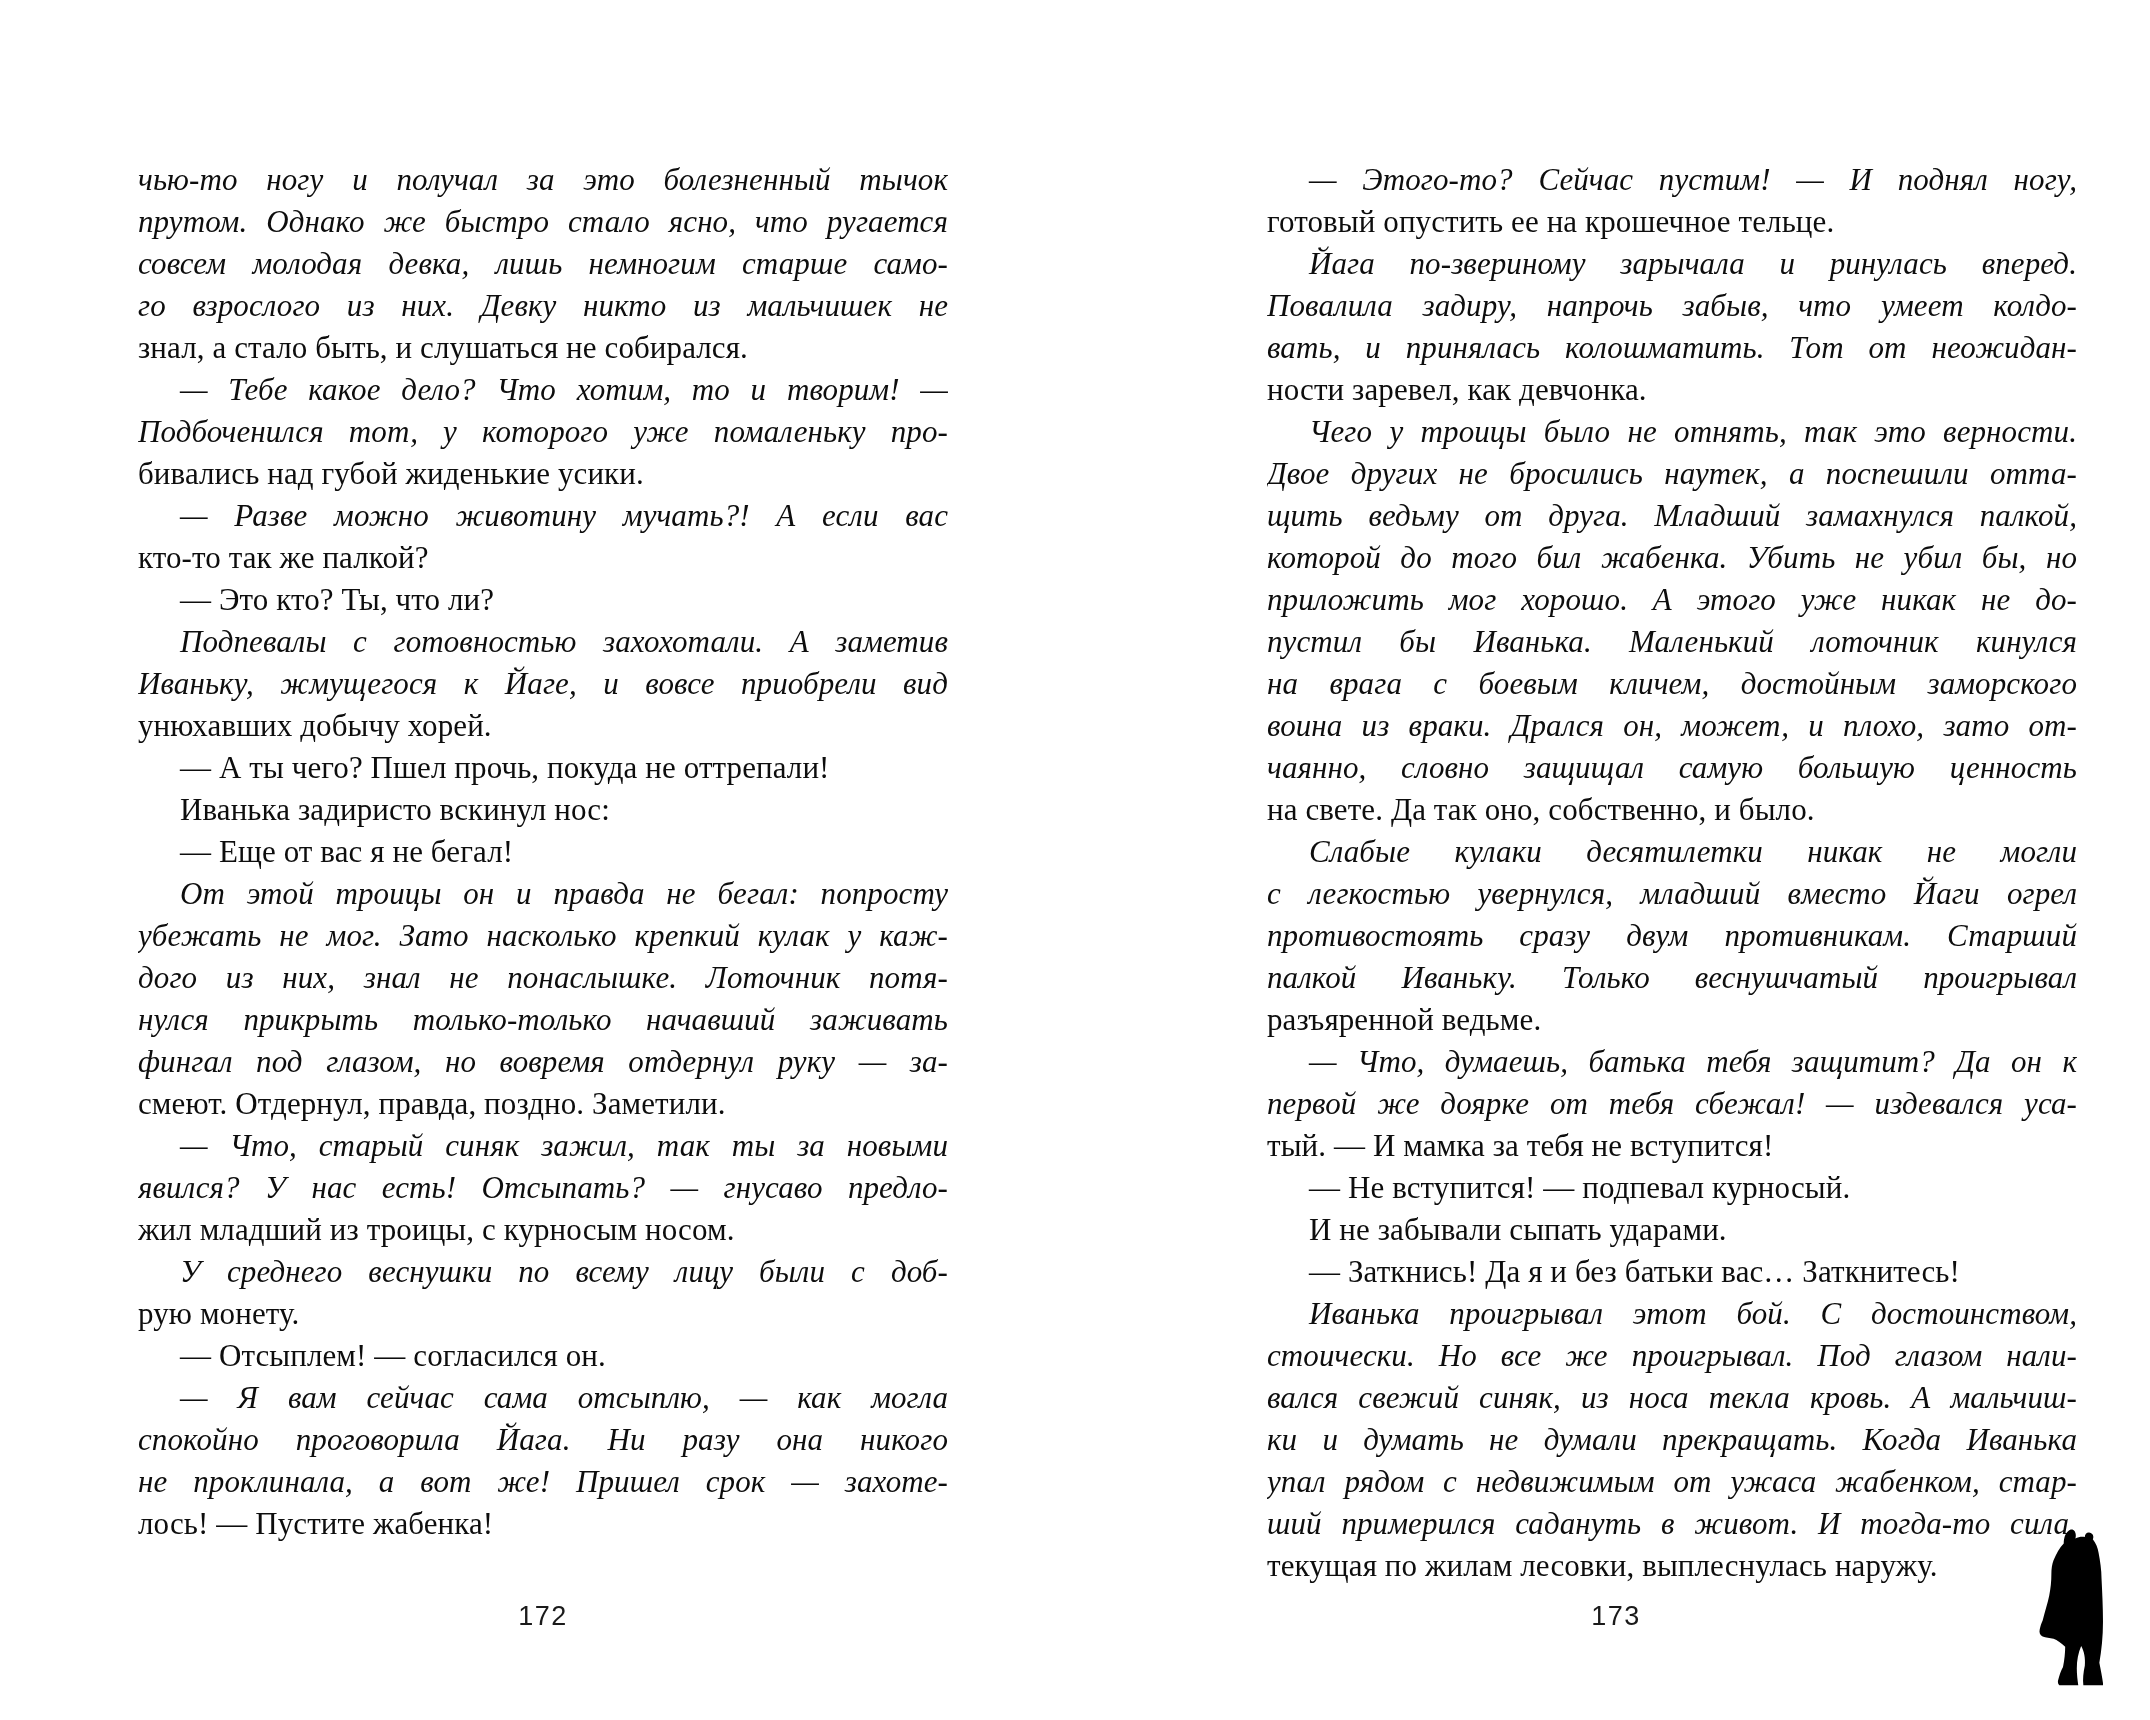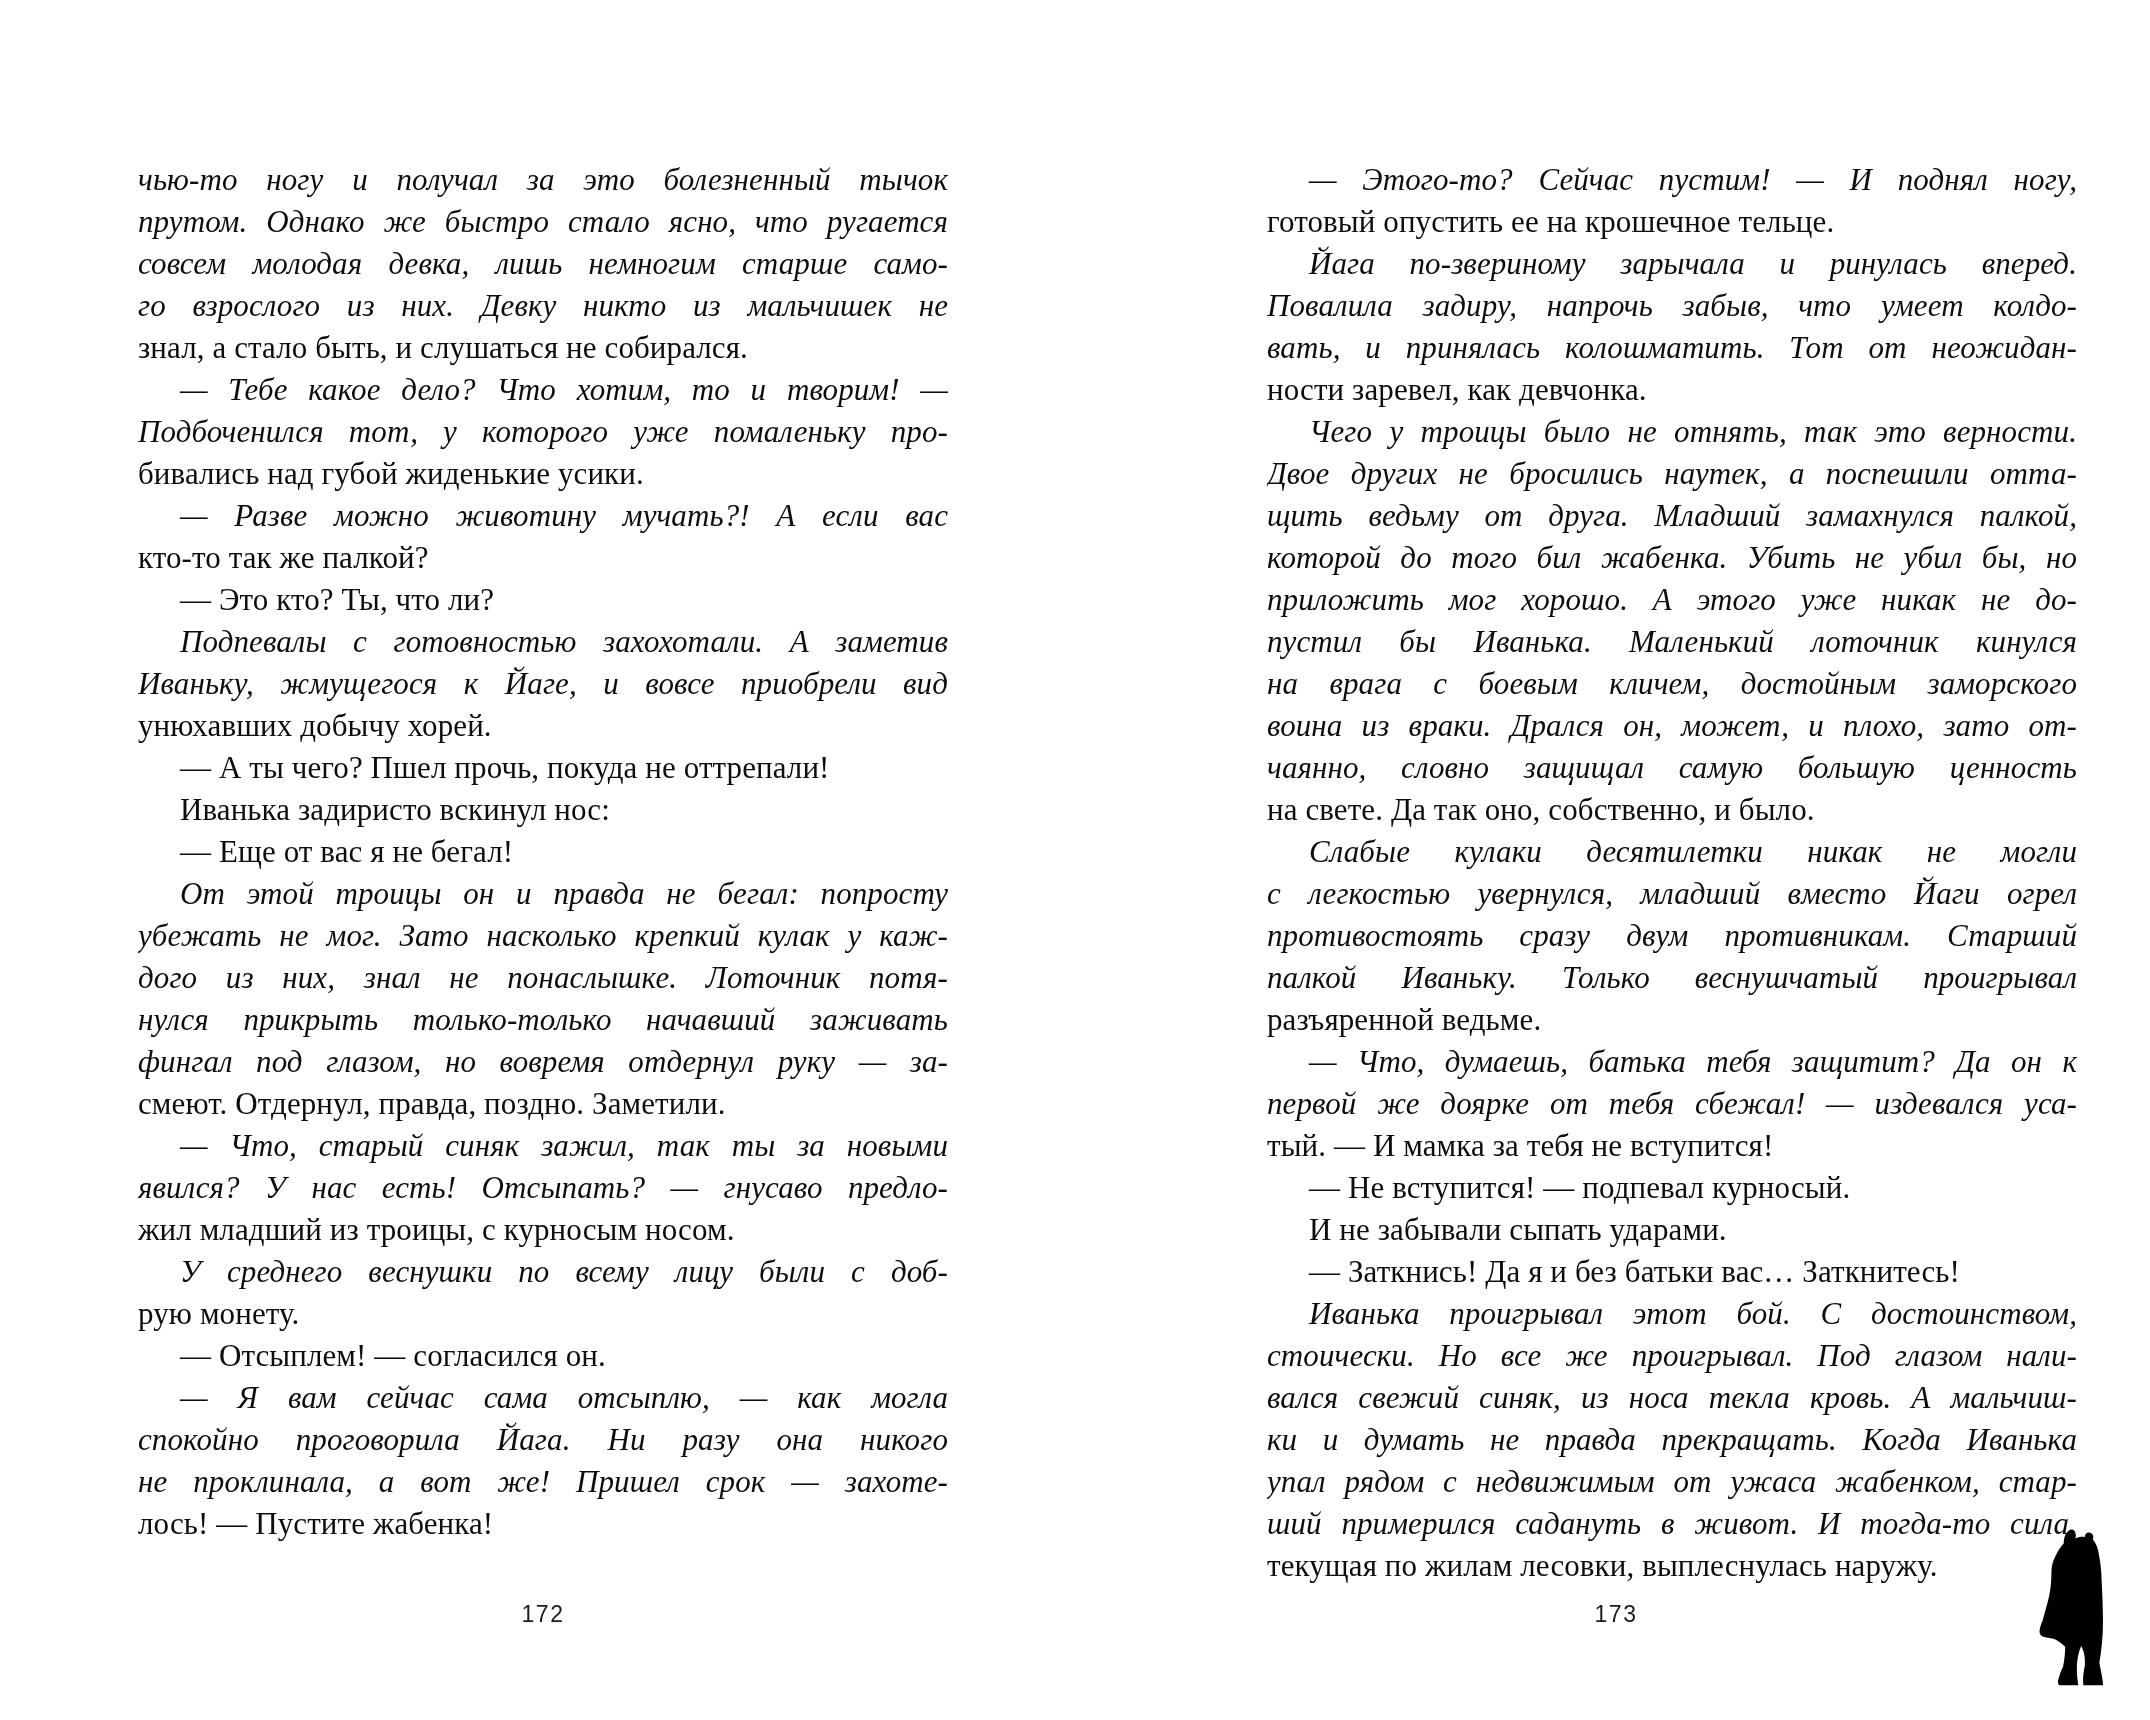--- a/index.html
+++ b/index.html
@@ -36,21 +36,21 @@
     font-style: italic;
   }
   .line.ind { padding-left: 42px; }
   .pagenum {
     position: absolute;
     top: 1601px;
     width: 810px;
     text-align: center;
     font-family: "Liberation Sans", sans-serif;
     font-weight: 300;
-    font-size: 23px;
+    font-size: 27px;
     letter-spacing: 1.5px;
     color: #1a1a1a;
   }
   .pagenum.left  { left: 138px;  }
   .pagenum.right { left: 1211px; }
   .bear {
     position: absolute;
     left: 2039px;
     top: 1529px;
     width: 64px;
@@ -122,21 +122,21 @@
       <div class="line">разъяренной ведьме.</div>
       <div class="line just ind">— Что, думаешь, батька тебя защитит? Да он к</div>
       <div class="line just">первой же доярке от тебя сбежал! — издевался уса-</div>
       <div class="line">тый. — И мамка за тебя не вступится!</div>
       <div class="line ind">— Не вступится! — подпевал курносый.</div>
       <div class="line ind">И не забывали сыпать ударами.</div>
       <div class="line ind">— Заткнись! Да я и без батьки вас… Заткнитесь!</div>
       <div class="line just ind">Иванька проигрывал этот бой. С достоинством,</div>
       <div class="line just">стоически. Но все же проигрывал. Под глазом нали-</div>
       <div class="line just">вался свежий синяк, из носа текла кровь. А мальчиш-</div>
-      <div class="line just">ки и думать не правда прекращать. Когда Иванька</div>
+      <div class="line just">ки и думать не думали прекращать. Когда Иванька</div>
       <div class="line just">упал рядом с недвижимым от ужаса жабенком, стар-</div>
       <div class="line just">ший примерился садануть в живот. И тогда-то сила,</div>
       <div class="line">текущая по жилам лесовки, выплеснулась наружу.</div>
     </div>
 
   <div class="pagenum left">172</div>
 
   <div class="pagenum right">173</div>
 
   <svg class="bear" viewBox="0 0 88 216" xmlns="http://www.w3.org/2000/svg" aria-hidden="true">

